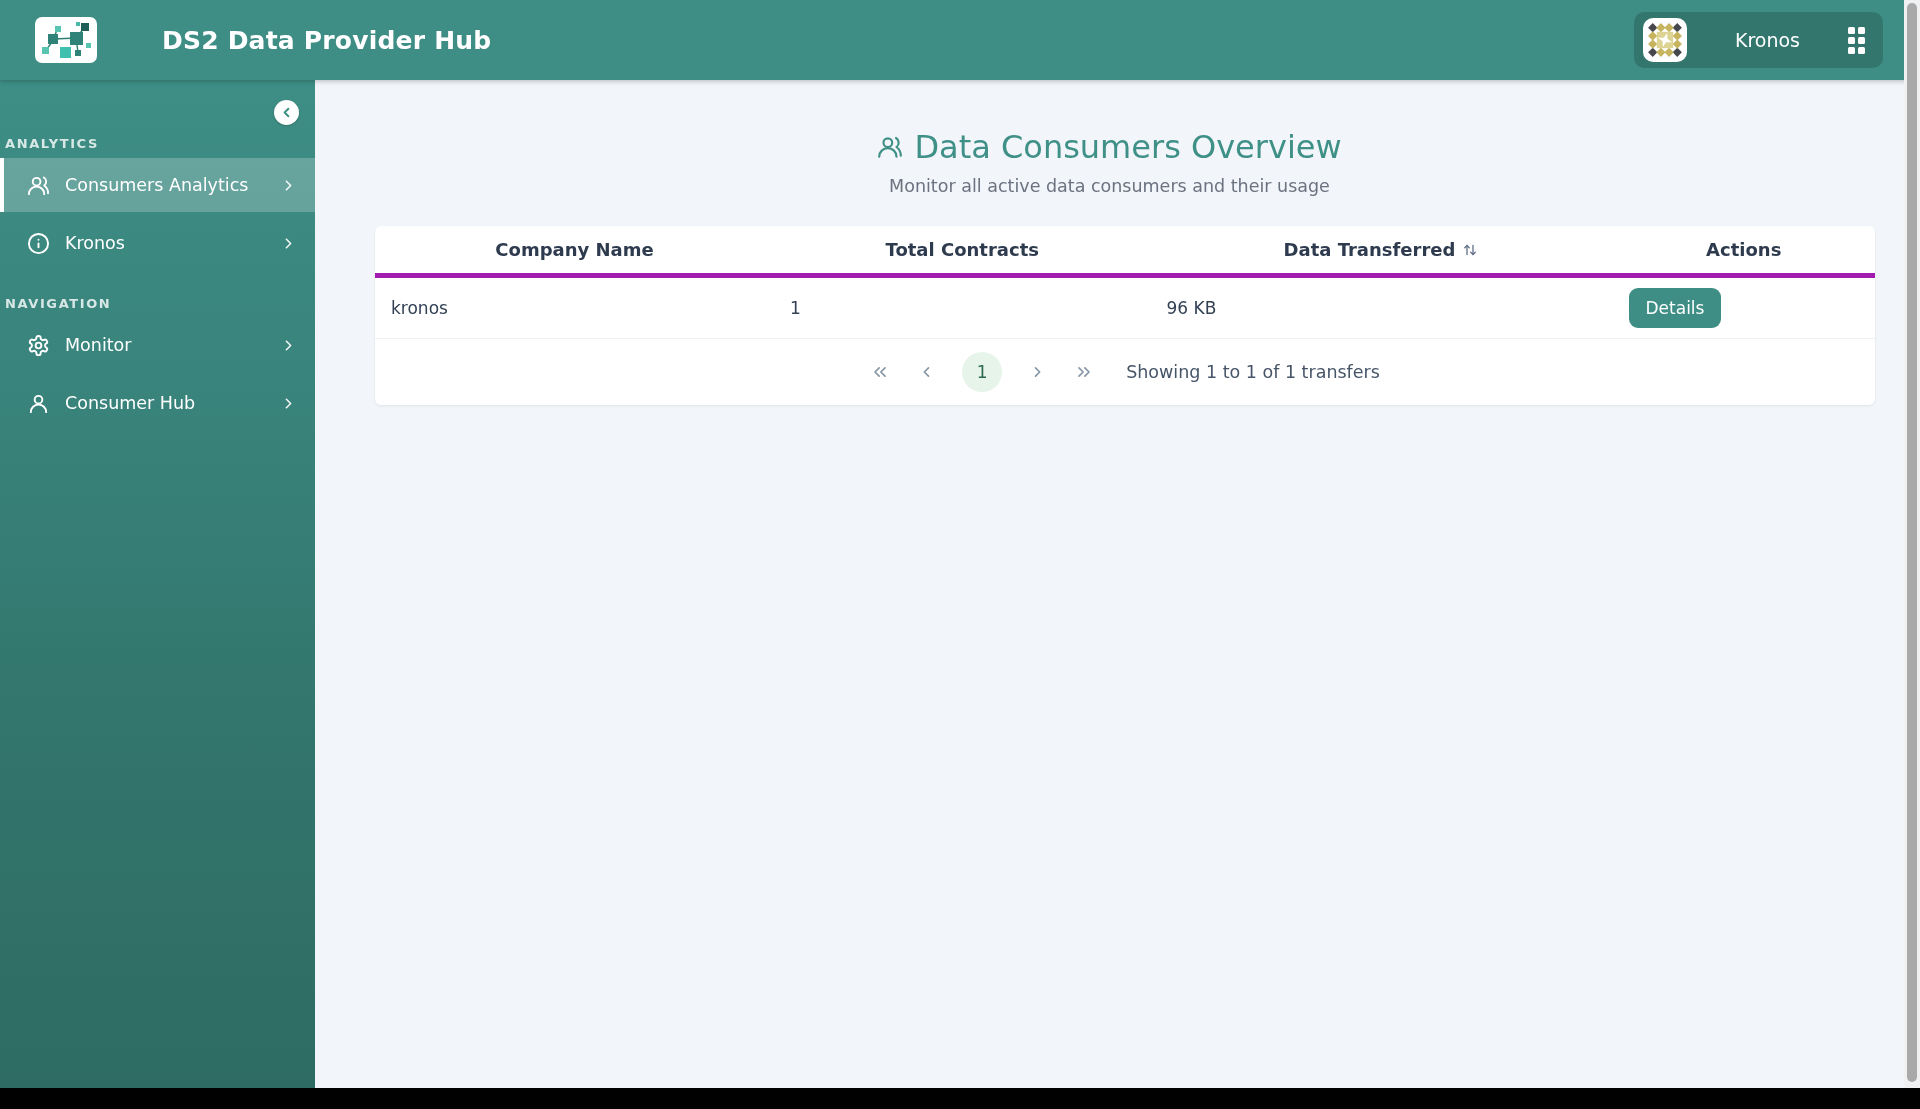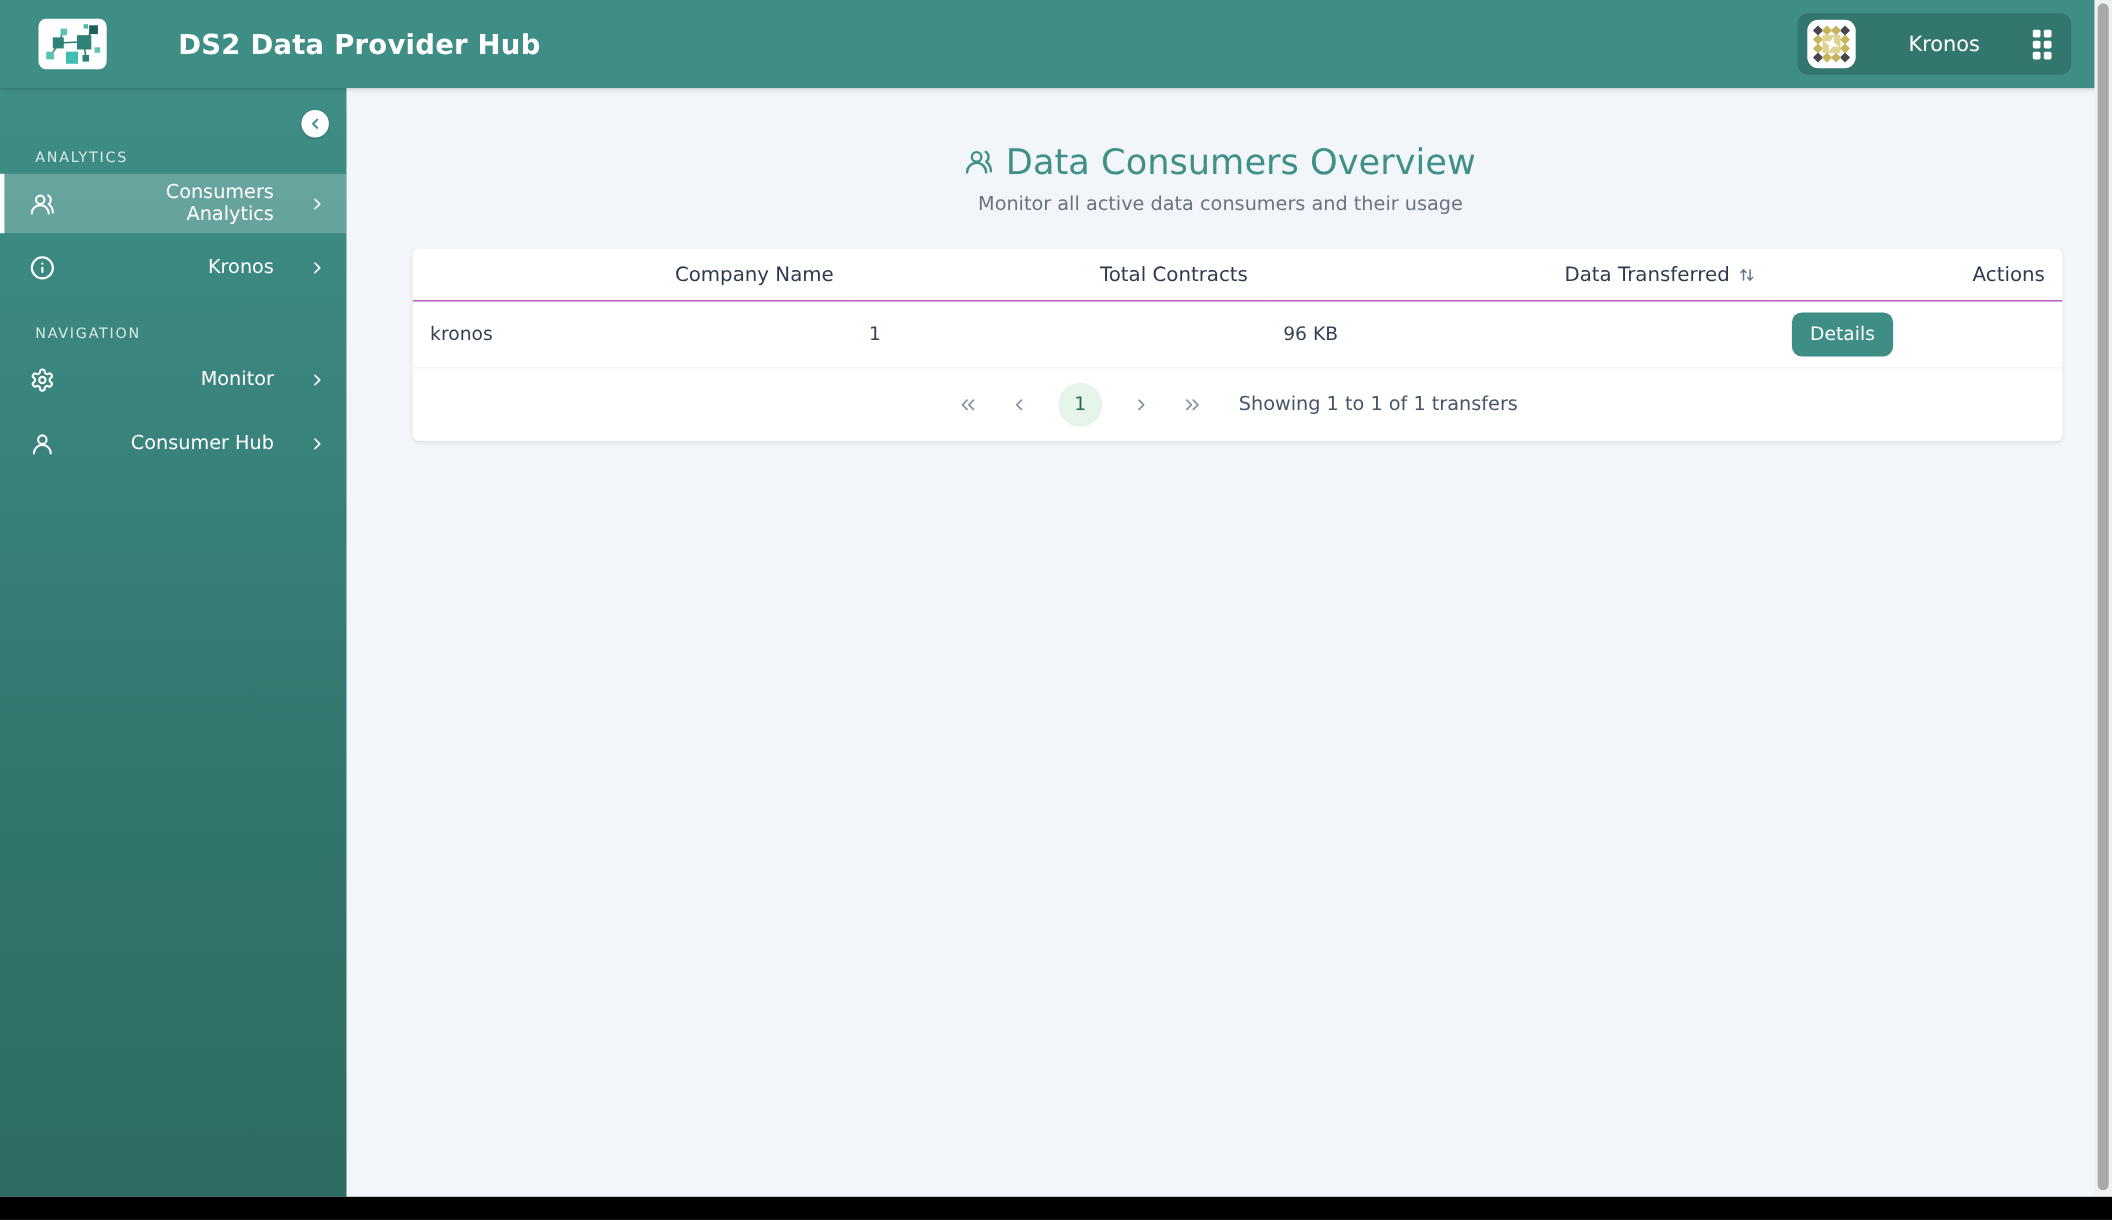--- a/index.html
+++ b/index.html
@@ -54,30 +54,30 @@
     background:linear-gradient(180deg,#3E8E85 0%,#38827a 35%,#32756c 65%,#2E6C63 100%);
     z-index:10; padding-top:12px;
   }
   .collapse-btn {
     position:absolute; top:20px; right:16px;
     width:25px; height:25px; border-radius:50%; background:#fff;
     display:flex; align-items:center; justify-content:center; cursor:pointer;
     box-shadow:0 1px 2px rgba(0,0,0,.2);
   }
   .section-label {
-    color:rgba(255,255,255,.8); font-size:13px; font-weight:normal;
-    letter-spacing:1.6px; padding-left:32px; margin-bottom:7px;
+    color:rgba(255,255,255,.8); font-size:13px; font-weight:bold;
+    letter-spacing:1.6px; padding-left:5px; margin-bottom:7px;
   }
   .section-label.first { margin-top:44px; }
   .section-label.second { margin-top:26px; }
   .nav-item {
     height:54px; margin-bottom:4px;
     display:flex; align-items:center;
-    padding:0 18px 0 27px; gap:31px;
-    color:#fff; font-size:17.5px; cursor:pointer;text-align:right;
+    padding:0 18px 0 27px; gap:15px;
+    color:#fff; font-size:17.5px; cursor:pointer;
   }
   .nav-item.active {
     background:rgba(255,255,255,.22);
     border-left:4px solid #fff;
     padding-left:23px;
   }
   .nav-item .item-icon { flex:0 0 auto; display:flex; }
   .nav-item .item-label { flex:1; }
   .nav-item .chevron { flex:0 0 auto; display:flex; opacity:.95; }
 
@@ -91,22 +91,22 @@
   .page-subtitle { margin-top:10px; color:#6b7280; font-size:17.5px; }
 
   .card {
     width:1500px; margin:30px 0 0 60px;
     background:#fff; border-radius:6px;
     box-shadow:0 1px 3px rgba(16,24,40,.08);
     overflow:hidden;
   }
   table { width:100%; border-collapse:collapse; }
   th {
-    text-align:right; font-size:18px; font-weight:normal; color:#2E3A4E;
-    padding:13px 16px; border-bottom:1px solid #a21caf; white-space:nowrap;
+    text-align:center; font-size:18px; font-weight:bold; color:#2E3A4E;
+    padding:13px 16px; border-bottom:5px solid #a21caf; white-space:nowrap;
   }
   th .sort-wrap { display:inline-flex; align-items:center; gap:6px; cursor:pointer; }
   td {
     text-align:left; font-size:17px; color:#334155;
     padding:10px 16px; height:61px; border-bottom:1px solid #edf1f5;
   }
   .details-btn {
     background:#3E8E85; color:#fff; border:none; border-radius:9px;
     padding:10px 17px; font-size:17px; cursor:pointer;
     font-family:inherit;

